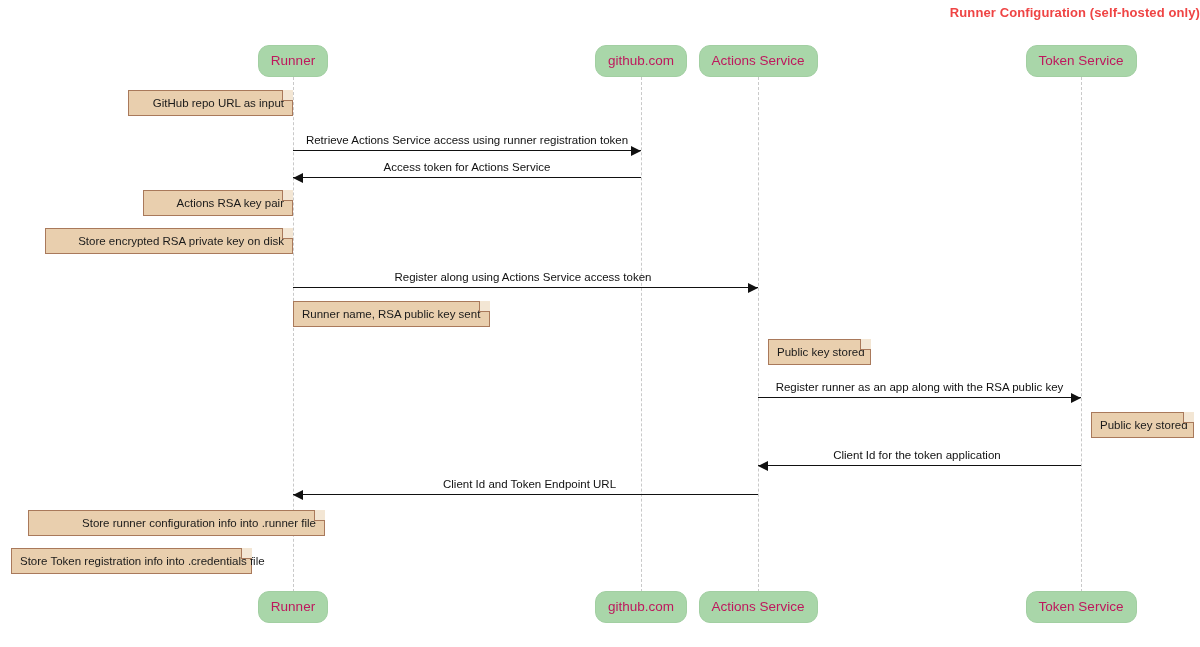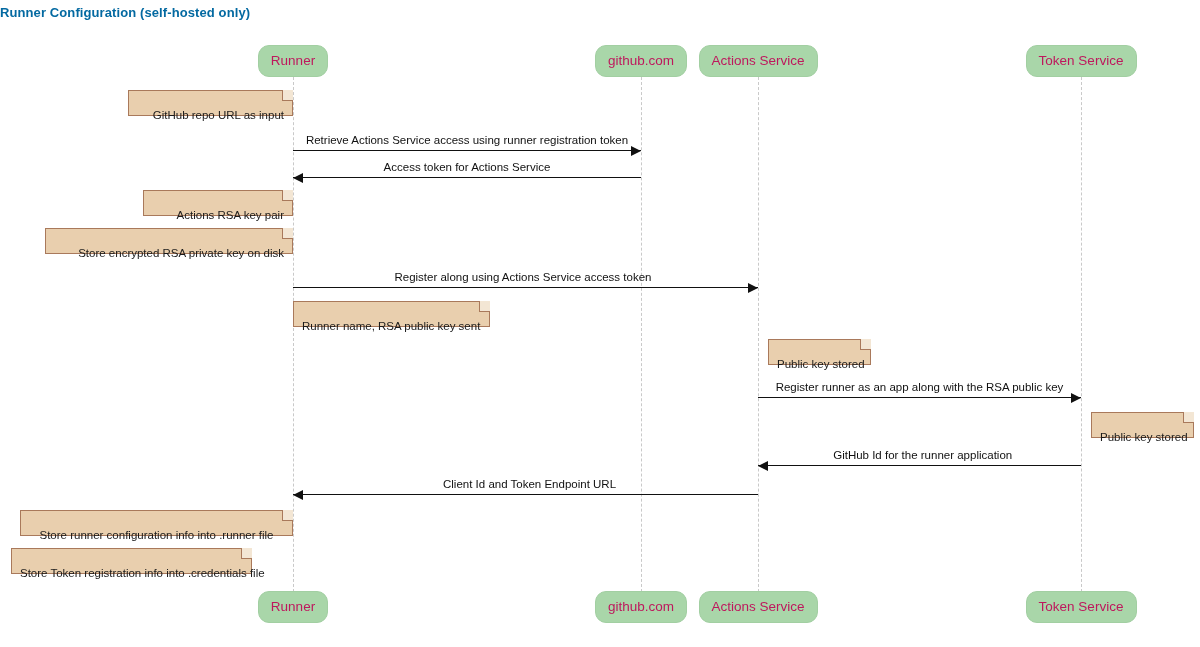--- a/index.html
+++ b/index.html
@@ -19,24 +19,24 @@
   #diagram {
     position: absolute;
     inset: 0;
   }
 
   .title {
     position: absolute;
     left: 0;
     top: 5px;
     width: 1200px;
-    text-align: left;
+    text-align: right;
     font-size: 13px;
     font-weight: bold;
-    color: #0369a1;
+    color: #ef4444;
     letter-spacing: 0.1px;
   }
 
   
   .lifeline {
     position: absolute;
     width: 0;
     border-left: 1px dashed #c9c9c9;
   }
 
@@ -59,21 +59,21 @@
   .note {
     position: absolute;
     box-sizing: border-box;
     background: #e9cfae;
     border: 1px solid #a9795b;
     height: 26px;
     line-height: 24px;
     font-size: 11.5px;
     color: #1a1a1a;
     white-space: nowrap;
-    padding: 12px 8px;
+    padding: 0 8px;
   }
   .note .fold {
     position: absolute;
     top: -1px;
     right: -1px;
     width: 10px;
     height: 10px;
     background: #f3e6d4;
     border-left: 1px solid #a9795b;
     border-bottom: 1px solid #a9795b;
@@ -131,26 +131,26 @@
       <div class="arrowhead left" style="top: 173px; left: 293px;"></div>
       <div class="msg-label" style="left: 383.586px; top: 161px;">Access token for Actions Service</div>
       <div class="msg-line" style="left: 293px; top: 287px; width: 465px;"></div>
       <div class="arrowhead right" style="top: 283px; left: 748px;"></div>
       <div class="msg-label" style="left: 394.461px; top: 271px;">Register along using Actions Service access token</div>
       <div class="msg-line" style="left: 758px; top: 397px; width: 323px;"></div>
       <div class="arrowhead right" style="top: 393px; left: 1071px;"></div>
       <div class="msg-label" style="left: 775.664px; top: 381px;">Register runner as an app along with the RSA public key</div>
       <div class="msg-line" style="left: 758px; top: 465px; width: 323px;"></div>
       <div class="arrowhead left" style="top: 461px; left: 758px;"></div>
-      <div class="msg-label" style="left: 833.195px; top: 449px;">GitHub Id for the runner application</div>
+      <div class="msg-label" style="left: 833.195px; top: 449px;">Client Id for the token application</div>
       <div class="msg-line" style="left: 293px; top: 494px; width: 465px;"></div>
       <div class="arrowhead left" style="top: 490px; left: 293px;"></div>
       <div class="msg-label" style="left: 443px; top: 478px;">Client Id and Token Endpoint URL</div>
       <div class="note" style="left: 128px; top: 90px; width: 165px; text-align: right;"><span>GitHub repo URL as input</span><span class="fold"></span></div>
       <div class="note" style="left: 143px; top: 190px; width: 150px; text-align: right;"><span>Actions RSA key pair</span><span class="fold"></span></div>
       <div class="note" style="left: 45px; top: 228px; width: 248px; text-align: right;"><span>Store encrypted RSA private key on disk</span><span class="fold"></span></div>
       <div class="note" style="left: 293px; top: 301px; width: 197px; text-align: left;"><span>Runner name, RSA public key sent</span><span class="fold"></span></div>
       <div class="note" style="left: 768px; top: 339px; width: 103px; text-align: left;"><span>Public key stored</span><span class="fold"></span></div>
       <div class="note" style="left: 1091px; top: 412px; width: 103px; text-align: left;"><span>Public key stored</span><span class="fold"></span></div>
-      <div class="note" style="left: 20px; top: 510px; width: 273px; text-align: center;"><span>Store runner configuration info into .runner file</span><span class="fold"></span></div>
+      <div class="note" style="left: 28px; top: 510px; width: 297px; text-align: right;"><span>Store runner configuration info into .runner file</span><span class="fold"></span></div>
       <div class="note" style="left: 11px; top: 548px; width: 241px; text-align: right;"><span>Store Token registration info into .credentials file</span><span class="fold"></span></div>
     </div>
 </div>
 
 </body></html>

